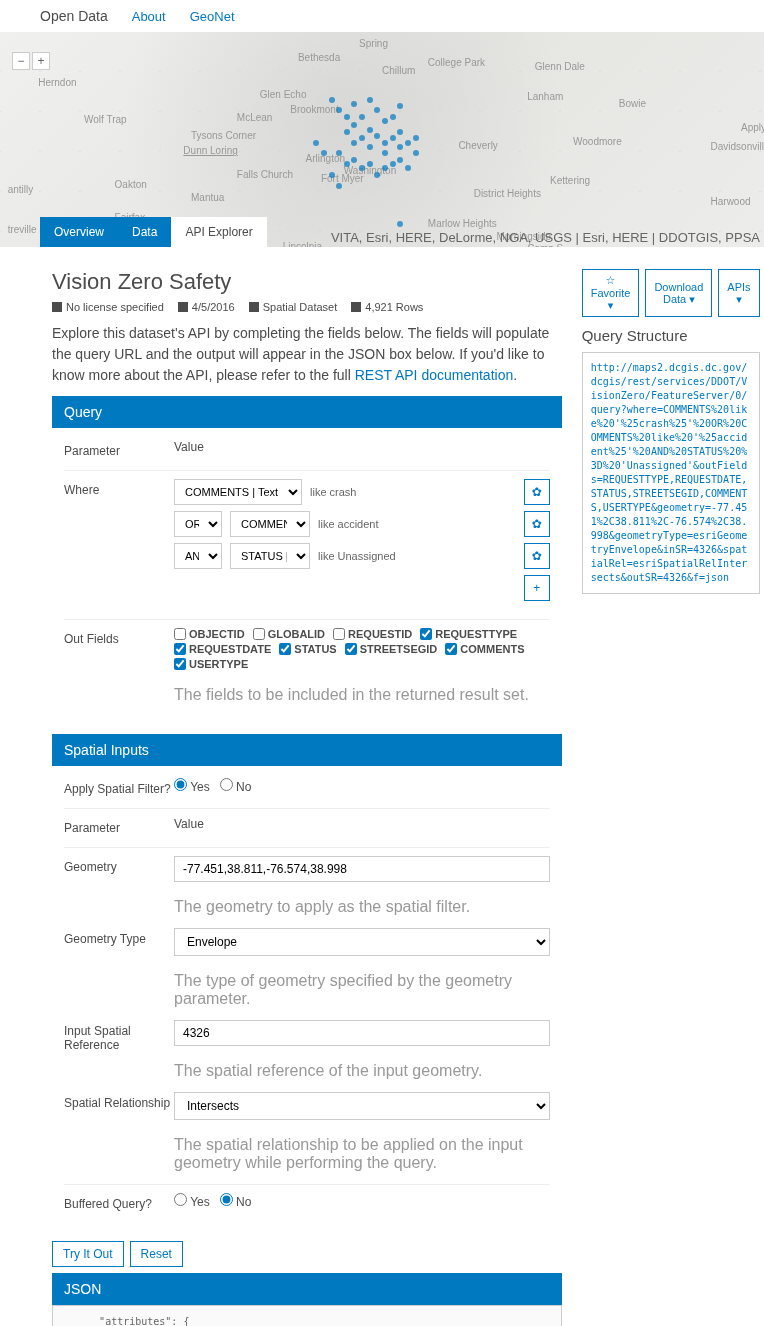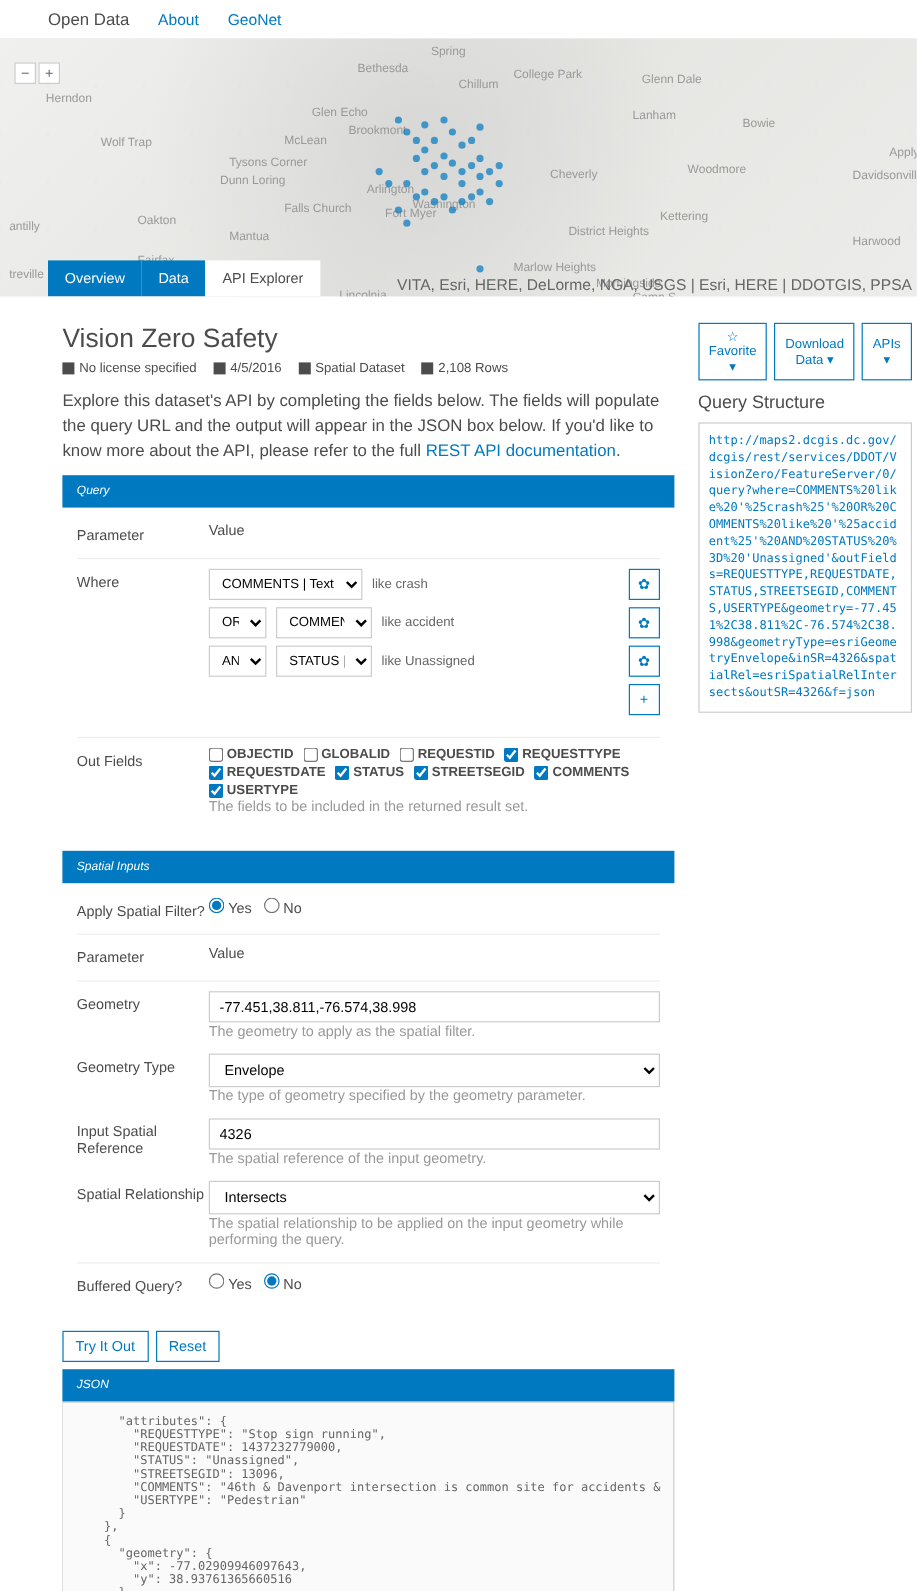--- a/index.html
+++ b/index.html
@@ -38,39 +38,39 @@
 .side { width: 220px; }
 
 h1.title { font-size: 22px; font-weight: 400; color: #4c4c4c; margin: 10px 0 6px; }
 .meta { display: flex; gap: 14px; font-size: 11px; color: #4c4c4c; margin-bottom: 10px; }
 .meta-item { display: flex; align-items: center; gap: 4px; }
 .meta-icon { width: 10px; height: 10px; background: #4c4c4c; }
 
 .intro { font-size: 14px; line-height: 1.5; color: #4c4c4c; margin-bottom: 10px; }
 .intro a { color: #0079c1; text-decoration: none; }
 
-.section-hdr { background: #0079c1; color: #fff; padding: 8px 12px; font-size: 10px; margin-top: 6px; font-style: italic; }
+.section-hdr { background: #0079c1; color: #fff; padding: 8px 12px; font-size: 14px; margin-top: 6px; }
 
 .form-body { padding: 12px; }
 .form-row { display: flex; margin-bottom: 12px; }
 .form-label { width: 110px; font-size: 12px; color: #4c4c4c; padding-top: 4px; }
 .form-value { flex: 1; font-size: 12px; }
 
 .where-row { display: flex; align-items: center; gap: 8px; margin-bottom: 6px; }
 .sel { border: 1px solid #ccc; padding: 4px 6px; font-size: 11px; background: #fff; height: 26px; }
 .sel.w1 { width: 128px; }
 .sel.op { width: 48px; }
 .sel.w2 { width: 80px; }
 .like-text { font-size: 11px; color: #666; text-align: right; }
 .gear-btn { width: 26px; height: 26px; border: 1px solid #0079c1; color: #0079c1; background: #fff; display: flex; align-items: center; justify-content: center; cursor: pointer; font-size: 12px; }
 
 .outfields { display: flex; flex-wrap: wrap; gap: 3px 8px; font-size: 11px; }
 .outfields label { display: flex; align-items: center; gap: 3px; }
 .outfields input[type=checkbox] { width: 12px; height: 12px; accent-color: #0079c1; }
-.hint { font-size: 12px; color: #999; margin-top: 0; }
+.hint { font-size: 16px; color: #999; margin-top: 16px; }
 
 .radio-group { display: flex; gap: 10px; font-size: 12px; }
 .radio-group input { accent-color: #0079c1; }
 
 .text-input { width: 100%; border: 1px solid #ccc; padding: 5px 8px; font-size: 12px; }
 .select-full { width: 100%; border: 1px solid #ccc; padding: 5px 8px; font-size: 12px; background: #fff; }
 
 .btn-row { display: flex; gap: 6px; margin-top: 6px; }
 .btn-outline { border: 1px solid #0079c1; color: #0079c1; background: #fff; padding: 5px 10px; font-size: 12px; cursor: pointer; }
 
@@ -94,21 +94,21 @@
   <a href="#">GeoNet</a>
 </div>
 
 <div class="map-container">
   <div class="map-bg"></div>
   <div class="map-lines"></div>
   <div id="map-labels">
       <span class="map-label" style="left: 5%; top: 20.9091%;">Herndon</span>
       <span class="map-label" style="left: 11%; top: 38.1818%;">Wolf Trap</span>
       <span class="map-label" style="left: 25%; top: 45.4545%;">Tysons Corner</span>
-      <span class="map-label" style="left: 24%; top: 52.7273%;">Dunn Loring</span>
+      <span class="map-label" style="left: 24%; top: 52.7273%; text-decoration: underline;">Dunn Loring</span>
       <span class="map-label" style="left: 15%; top: 68.1818%;">Oakton</span>
       <span class="map-label" style="left: 15%; top: 83.6364%;">Fairfax</span>
       <span class="map-label" style="left: 25%; top: 74.5455%;">Mantua</span>
       <span class="map-label" style="left: 28%; top: 89.0909%;">Annandale</span>
       <span class="map-label" style="left: 31%; top: 37.2727%;">McLean</span>
       <span class="map-label" style="left: 31%; top: 63.6364%;">Falls Church</span>
       <span class="map-label" style="left: 34%; top: 26.3636%;">Glen Echo</span>
       <span class="map-label" style="left: 38%; top: 33.6364%;">Brookmont</span>
       <span class="map-label" style="left: 39%; top: 9.09091%;">Bethesda</span>
       <span class="map-label" style="left: 47%; top: 2.72727%;">Spring</span>
@@ -199,21 +199,21 @@
       <div class="meta-item">
           <span class="meta-icon"></span>
           <span>4/5/2016</span>
         </div>
       <div class="meta-item">
           <span class="meta-icon"></span>
           <span>Spatial Dataset</span>
         </div>
       <div class="meta-item">
           <span class="meta-icon"></span>
-          <span>2,108 Rows</span>
+          <span>4,921 Rows</span>
         </div>
     </div>
     <p class="intro">
       <span>Explore this dataset's API by completing the fields below. The fields will populate the query URL and the output will appear in the JSON box below. If you'd like to know more about the API, please refer to the full </span><a href="#">REST API documentation</a><span>.</span>
     </p>
 
     <div class="section-hdr">Query</div>
     <div class="form-body">
       <div class="form-row">
         <div class="form-label">Parameter</div>

